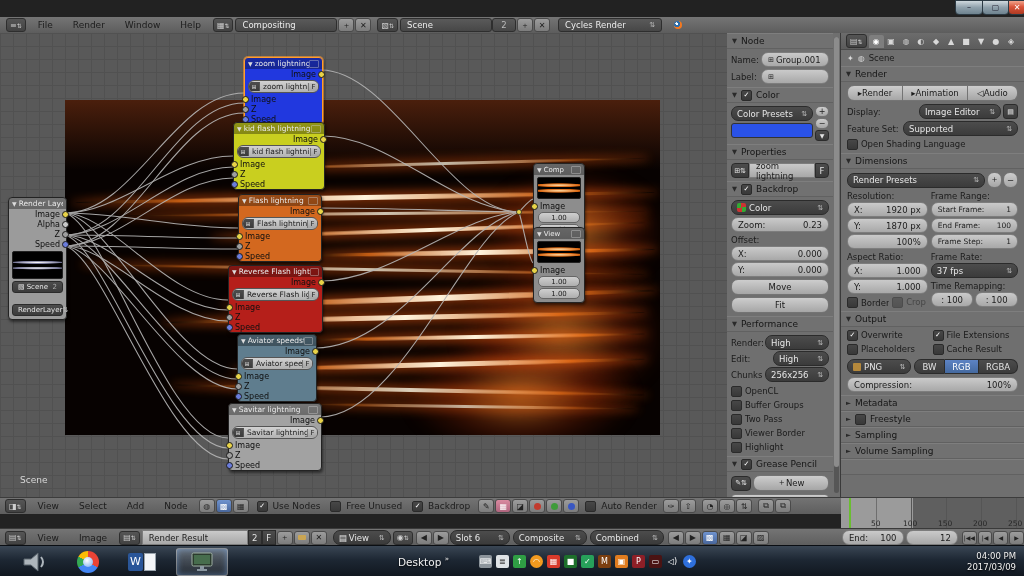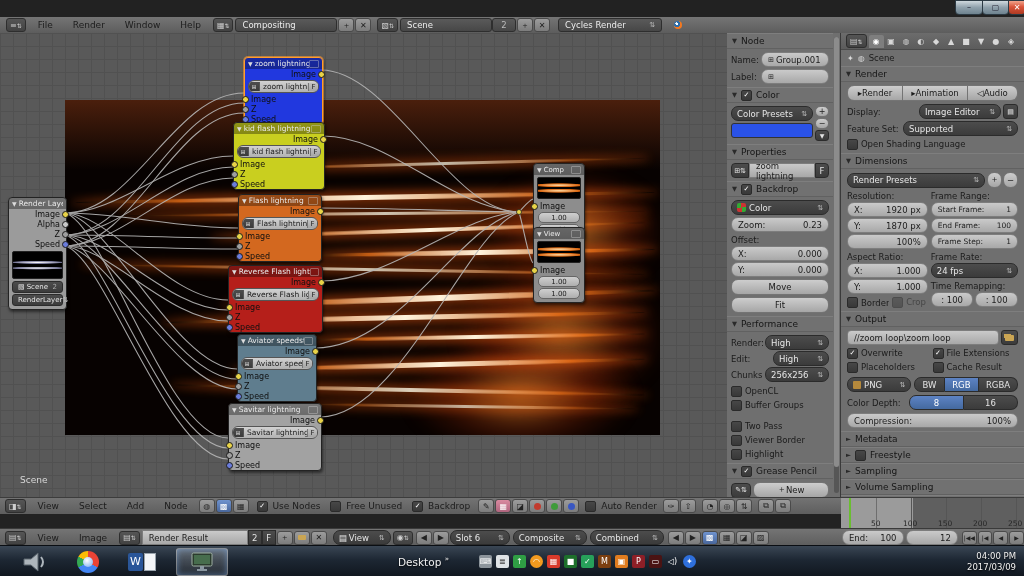--- a/index.html
+++ b/index.html
@@ -211,21 +211,21 @@
       <div class="gn-out">
           <span>Z</span>
           <i class="sock o sk-z"></i>
         </div>
       <div class="gn-out">
           <span>Speed</span>
           <i class="sock o sk-spd"></i>
         </div>
       <div class="mini-thumb" style="height:26px;background-image:radial-gradient(ellipse 85% 8% at 50% 40%,#fff,rgba(200,200,255,.6) 55%,transparent 75%),radial-gradient(ellipse 85% 8% at 50% 62%,#fff,rgba(200,200,255,.6) 55%,transparent 75%)"></div>
       <div class="dd" style="margin:1px 3px;height:10px;font-size:7px;border-radius:3px">▧ <span style="margin-left:2px">Scene</span><span style="margin-left:auto;color:#aaa">2</span></div>
-      <div class="dd" style="margin:1px 3px 3px;height:10px;font-size:7px;border-radius:3px">
+      <div class="dd" style="margin:11px 3px 3px;height:10px;font-size:7px;border-radius:3px">
           <span>RenderLayer</span>
           <span class="ud">⇅</span>
         </div>
     </div>
 
     <div class="gnode sel" style="left: 244px; top: 24px; width: 77px; background-color: rgb(33, 56, 223);">
       <div class="gn-head">
           <span class="tri">▼</span>
           <span style="overflow:hidden;white-space:nowrap">zoom lightning</span>
           <span class="gn-ic"></span>
@@ -541,21 +541,21 @@
           </div>
         <div style="display:flex;align-items:center;margin-top:1px">
             <span class="rowlbl" style="width:34px">Chunks</span>
             <span class="dd" style="flex:1">
               <span>256x256</span>
               <span class="ud">⇅</span>
             </span>
           </div>
         <div style="margin-top:4px"><span class="cb"></span> <span class="rowlbl">OpenCL</span></div>
         <div style="margin-top:3px"><span class="cb"></span> <span class="rowlbl">Buffer Groups</span></div>
-        <div style="margin-top:10px"><span class="cb"></span> <span class="rowlbl">Two Pass</span></div>
+        <div style="margin-top:3px"><span class="cb"></span> <span class="rowlbl">Two Pass</span></div>
         <div style="margin-top:3px"><span class="cb"></span> <span class="rowlbl">Viewer Border</span></div>
         <div style="margin-top:3px"><span class="cb"></span> <span class="rowlbl">Highlight</span></div>
       </div>
 
       <div class="pnl-h">
           <span class="ar">▼</span>
           <span class="cb" style="margin-right:4px">✓</span>
           <span>Grease Pencil</span>
         </div>
       <div style="display:flex;align-items:center;margin:3px 4px">
@@ -670,71 +670,58 @@
             </div>
           <div class="pill" style="margin-top:1px">
               <span>Y:</span>
               <span class="rv">1.000</span>
             </div>
           <div style="margin-top:3px;white-space:nowrap"><span class="cb"></span> <span class="rowlbl" style="display:inline-block;max-width:32px;overflow:hidden;vertical-align:middle">Border</span> <span class="cb" style="opacity:.5"></span> <span class="rowlbl" style="opacity:.5">Crop</span></div>
         </div>
         <div style="flex:1.08">
           <div class="rowlbl">Frame Rate:</div>
           <div class="dd" style="margin-top:1px">
-              <span>24 fps</span>
+              <span>37 fps</span>
               <span class="ud">⇅</span>
             </div>
           <div class="rowlbl" style="margin-top:3px">Time Remapping:</div>
           <div style="display:flex;margin-top:1px">
             <span class="pill" style="flex:1;justify-content:center">
                 <span>: 100</span>
               </span>
             <span class="pill" style="flex:1;justify-content:center;margin-left:2px">
                 <span>: 100</span>
               </span>
           </div>
         </div>
       </div>
     </div>
 
     <div class="pnl-h">
         <span class="ar">▼</span>
         <span>Output</span>
       </div>
     <div style="margin:3px 6px">
-      <div style="display:flex;align-items:center">
-        <span class="pill" style="flex:1;border-radius:4px">
-            <span>//zoom loop\zoom loop</span>
-          </span>
-        <span class="seg" style="width:15px;margin-left:2px;border-radius:3px">
-            <span style="display:block;width:9px;height:6px;background:#caa553;border-radius:1px;box-shadow:-2px -2px 0 -1px #caa553"></span>
-          </span>
-      </div>
       <div style="display:flex;margin-top:3px">
         <div style="flex:1"><span class="cb">✓</span> <span class="rowlbl">Overwrite</span></div>
         <div style="flex:1"><span class="cb">✓</span> <span class="rowlbl">File Extensions</span></div>
       </div>
       <div style="display:flex;margin-top:3px">
         <div style="flex:1"><span class="cb"></span> <span class="rowlbl">Placeholders</span></div>
         <div style="flex:1"><span class="cb"></span> <span class="rowlbl">Cache Result</span></div>
       </div>
       <div style="display:flex;margin-top:4px">
         <span class="dd" style="flex:1.1;margin-right:3px">
             <span style="width:8px;height:8px;background:#b5893c;border-radius:1px;margin-right:3px"></span>
             <span>PNG</span>
             <span class="ud">⇅</span>
           </span>
         <span class="seg" style="flex:.6;border-radius:7px 0 0 7px">BW</span>
         <span class="seg on" style="flex:.7;border-left:none">RGB</span>
         <span class="seg" style="flex:.8;border-left:none;border-radius:0 7px 7px 0">RGBA</span>
-      </div>
-      <div style="display:flex;align-items:center;margin-top:3px">
-        <span class="rowlbl" style="width:62px">Color Depth:</span>
-        <span class="seg on" style="flex:1;border-radius:7px 0 0 7px">8</span>
-        <span class="seg" style="flex:1;border-left:none;border-radius:0 7px 7px 0">16</span>
       </div>
       <div class="pill" style="margin-top:3px">
           <span>Compression:</span>
           <span class="rv">100%</span>
         </div>
     </div>
 
     <div class="pnl-h">
         <span class="ar">►</span>
         <span>Metadata</span>

